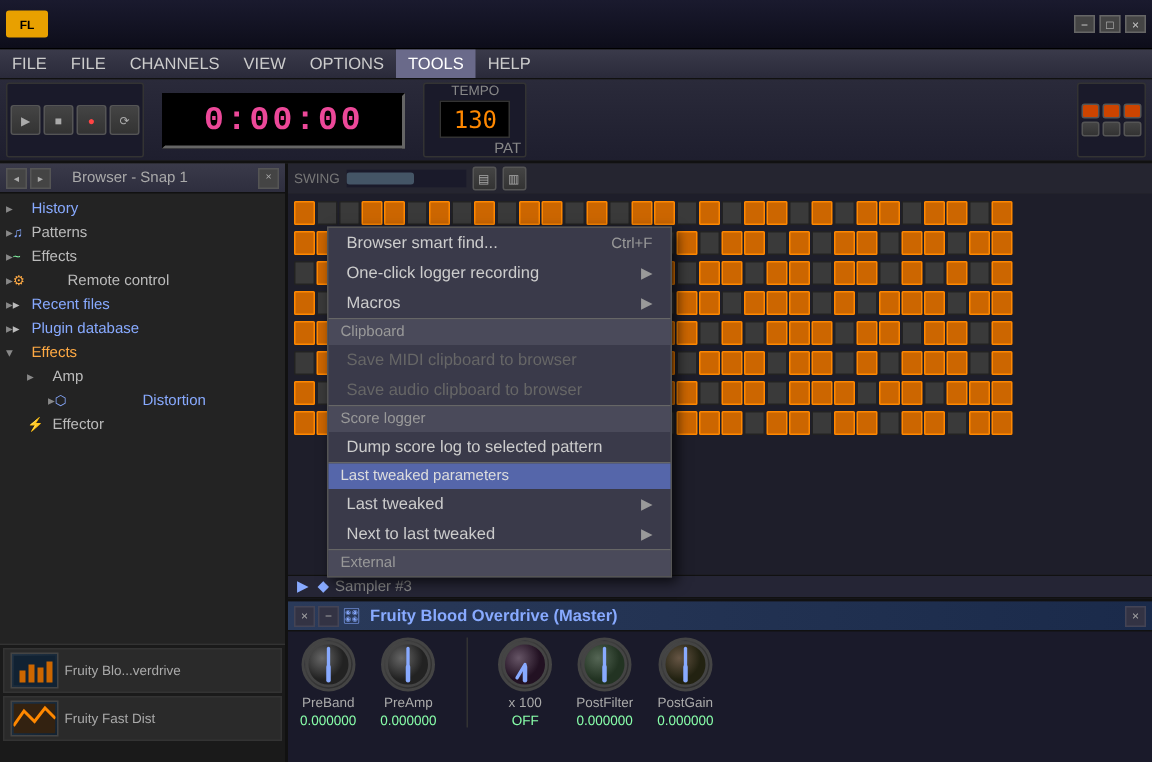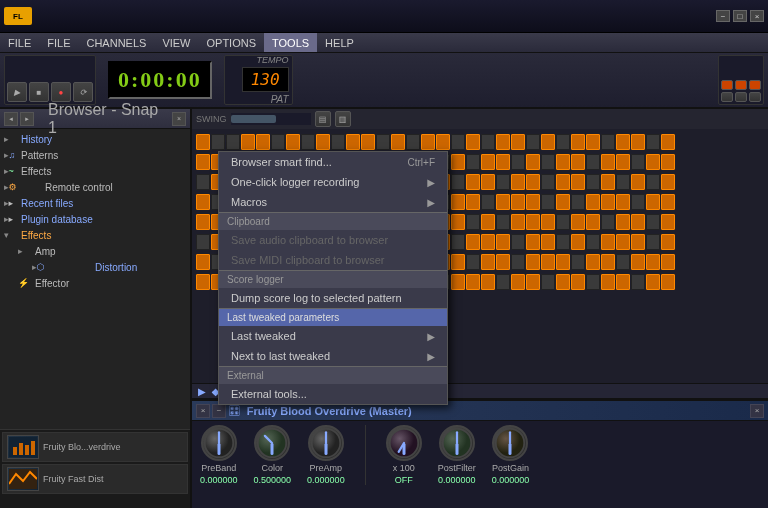--- a/index.html
+++ b/index.html
@@ -82,50 +82,49 @@
       background: linear-gradient(to bottom, #2a2a3a, #1e1e2e);
       border-bottom: 2px solid #111;
       display: flex;
       align-items: center;
       padding: 2px 4px;
       gap: 4px;
       position: relative;
     }
     .toolbar-group {
       display: flex;
-      align-items: flex-end;
+      align-items: center;
       gap: 2px;
       border: 1px solid #333;
       padding: 2px;
       background: #1a1a2a;
       border-radius: 2px;
       height: 50px;
-      font-style: italic;
     }
     .toolbar-btn {
       width: 20px;
       height: 20px;
       background: linear-gradient(to bottom, #444, #333);
       border: 1px solid #555;
       border-radius: 2px;
       cursor: pointer;
       display: flex;
       align-items: center;
       justify-content: center;
       font-size: 8px;
       color: #aaa;
     }
 
     
     #time-display {
       background: #000;
       border: 2px inset #111;
-      padding: 4px 8px;
-      color: #84cc16;
-      font-family: Liberation Serif, serif;
+      padding: 4px 26px;
+      color: #ec4899;
+      font-family: Liberation Mono, monospace;
       font-size: 22px;
       font-weight: bold;
       letter-spacing: 2px;
       margin: 0 8px;
     }
     .tempo-display {
       background: #000;
       border: 1px solid #333;
       color: #ff8800;
       font-family: monospace;
@@ -152,21 +151,21 @@
     #browser-header {
       height: 20px;
       background: linear-gradient(to bottom, #3a3a4a, #2e2e3e);
       display: flex;
       align-items: center;
       padding: 0 4px;
       border-bottom: 1px solid #111;
       gap: 2px;
     }
     #browser-title {
-      font-size: 16px;
+      font-size: 10px;
       color: #aaa;
       flex: 1;
       padding-left: 12px;
     }
     .browser-ctrl-btn {
       width: 14px;
       height: 14px;
       background: #444;
       border: 1px solid #555;
       font-size: 7px;
@@ -898,36 +897,20 @@
                   </radialGradient>
                 </defs>
             </svg>
           </div>
           <div class="fx-label">PreBand</div>
           <div class="fx-value">0.000000</div>
         </div>
         <div class="fx-knob-group">
           <div class="fx-knob">
             <svg width="36" height="36" viewBox="0 0 36 36">
-              <circle cx="18" cy="18" r="16" fill="url(#kg2)" stroke="#444" stroke-width="2"></circle>
-              <line x1="18" y1="18" x2="10" y2="10" stroke="#88aaff" stroke-width="2.5" stroke-linecap="round"></line>
-              <defs>
-                  <radialGradient id="kg2" cx="35%" cy="35%">
-                    <stop offset="0%" stop-color="#556655"></stop>
-                    <stop offset="100%" stop-color="#223322"></stop>
-                  </radialGradient>
-                </defs>
-            </svg>
-          </div>
-          <div class="fx-label">Color</div>
-          <div class="fx-value">0.500000</div>
-        </div>
-        <div class="fx-knob-group">
-          <div class="fx-knob">
-            <svg width="36" height="36" viewBox="0 0 36 36">
               <circle cx="18" cy="18" r="16" fill="url(#kg3)" stroke="#444" stroke-width="2"></circle>
               <line x1="18" y1="18" x2="18" y2="6" stroke="#88aaff" stroke-width="2.5" stroke-linecap="round"></line>
               <defs>
                   <radialGradient id="kg3" cx="35%" cy="35%">
                     <stop offset="0%" stop-color="#666"></stop>
                     <stop offset="100%" stop-color="#222"></stop>
                   </radialGradient>
                 </defs>
             </svg>
           </div>
@@ -999,41 +982,38 @@
         <span>One-click logger recording</span>
         <span class="arrow">▶</span>
       </div>
       <div class="menu-entry">
         <span>Macros</span>
         <span class="arrow">▶</span>
       </div>
       <div class="menu-separator"></div>
       <div class="menu-section-header">Clipboard</div>
       <div class="menu-entry disabled">
+        <span>Save MIDI clipboard to browser</span>
+      </div>
+      <div class="menu-entry disabled">
         <span>Save audio clipboard to browser</span>
-      </div>
-      <div class="menu-entry disabled">
-        <span>Save MIDI clipboard to browser</span>
       </div>
       <div class="menu-separator"></div>
       <div class="menu-section-header">Score logger</div>
       <div class="menu-entry">
         <span>Dump score log to selected pattern</span>
       </div>
       <div class="menu-separator"></div>
       <div class="menu-section-header highlighted" style="background:#5566aa; color:#ddd; padding:3px 8px; font-size:10px;">Last tweaked parameters</div>
       <div class="menu-entry">
         <span>Last tweaked</span>
         <span class="arrow">▶</span>
       </div>
       <div class="menu-entry">
         <span>Next to last tweaked</span>
         <span class="arrow">▶</span>
       </div>
       <div class="menu-separator"></div>
       <div class="menu-section-header">External</div>
-      <div class="menu-entry">
-        <span>External tools...</span>
-      </div>
     </div>
   </div>
 
 </div>
 
 </body></html>

